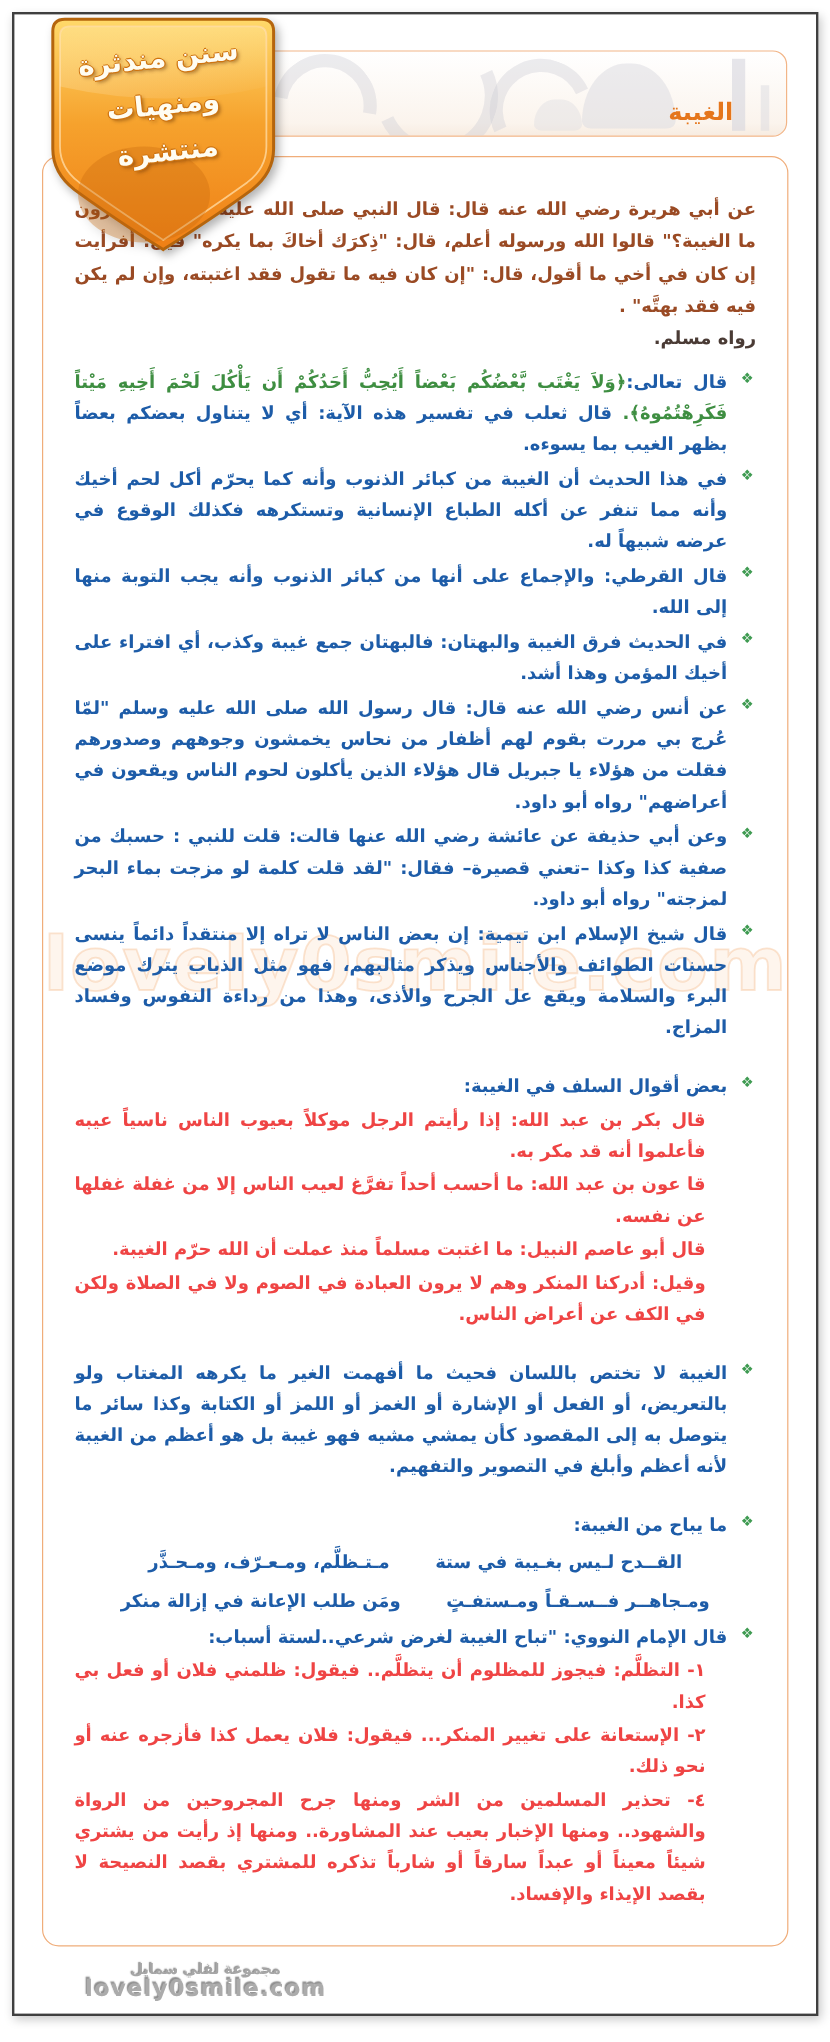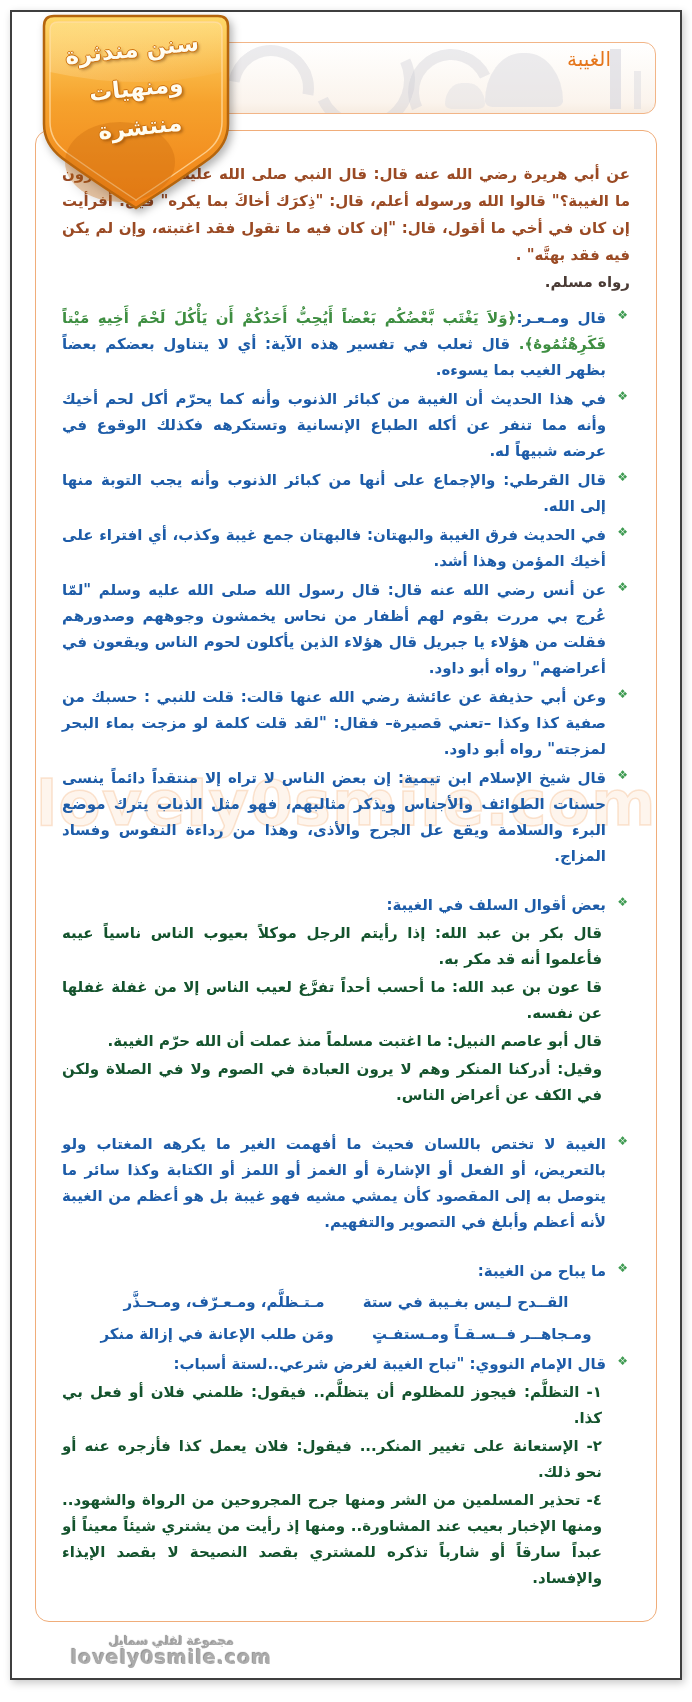--- a/index.html
+++ b/index.html
@@ -14,21 +14,21 @@
     box-shadow:2px 3px 8px rgba(0,0,0,.22);
   }
   
   .header-bar{
     position:absolute;left:172px;top:42px;width:482px;height:70px;
     border:1px solid #f2b587;border-radius:12px;
     background:linear-gradient(180deg,#ffffff 0%,#fbf4ed 85%,#f7ece1 100%);
     overflow:hidden;z-index:2;
   }
   .page-title{
-    position:absolute;right:44px;top:4px;font-size:20px;font-weight:normal;
+    position:absolute;right:44px;top:38px;font-size:20px;font-weight:bold;
     color:#e5761c;z-index:3;
   }
   .dome{position:absolute;right:92px;bottom:6px;width:78px;height:54px;
     background:#dcdce2;border-radius:50% 50% 8px 8px / 95% 95% 6px 6px;opacity:.55;}
   .dome.small{right:170px;bottom:4px;width:40px;height:26px;opacity:.4;}
   .minaret{position:absolute;right:34px;bottom:4px;width:11px;height:60px;background:#d6d6dd;opacity:.6;}
   .minaret.m2{right:14px;height:38px;width:7px;opacity:.45;}
   .arc{position:absolute;width:64px;height:64px;border:11px solid rgba(205,205,214,.38);
     border-left-color:transparent;border-bottom-color:transparent;border-radius:50%;}
   .arc.a1{left:55px;top:2px;transform:rotate(-35deg);}
@@ -63,21 +63,21 @@
     margin:0;color:#9a4a24;font-weight:bold;font-size:15px;line-height:27px;
     text-align:justify;
   }
   .source{margin:4px 0 0 0;color:#4a3b35;font-weight:bold;font-size:15px;}
   .bullets{margin-top:14px;}
   .bullet{position:relative;padding-right:24px;margin-top:3px;}
   .bmark{position:absolute;right:2px;top:3px;color:#3f9b52;font-size:12px;font-weight:bold;}
   .btext{margin:0;color:#1d5ca8;font-weight:bold;font-size:15px;line-height:26px;text-align:justify;}
   .verse{color:#3e8e41;}
   .sub{padding-right:24px;}
-  .sub p{margin:2px 4px 0 0;color:#14532d;font-weight:bold;font-size:15px;line-height:26px;text-align:justify;}
+  .sub p{margin:2px 18px 0 0;color:#ef4444;font-weight:bold;font-size:15px;line-height:26px;text-align:justify;}
   .gap{height:20px;}
   .poem-row{display:flex;justify-content:center;gap:38px;margin-top:4px;
     color:#1d5ca8;font-weight:bold;font-size:15px;line-height:28px;}
   .hemi{white-space:nowrap;}
   
   .footer{position:absolute;left:64px;top:1634px;width:215px;text-align:center;z-index:4;}
   .f-ar{font-size:12px;font-weight:bold;color:#a6a6a6;
     text-shadow:1px 1px 0 #fff,-1px -1px 1px #8d8d8d;}
   .f-en{direction:ltr;font-size:19px;font-weight:bold;color:#ababab;letter-spacing:1px;
     text-shadow:1px 1px 0 #fff,-1px -1px 1px #8d8d8d;margin-top:-2px;}
@@ -127,21 +127,21 @@
   <div class="watermark">lovely0smile.com</div>
   <div class="flow">
 
     <p class="intro">عن أبي هريرة رضي الله عنه قال: قال النبي صلى الله عليه وسلم: "أتدرون ما الغيبة؟" قالوا الله ورسوله أعلم، قال: "ذِكرَك أخاكَ بما يكره" قيل: أفرأيت إن كان في أخي ما أقول، قال: "إن كان فيه ما تقول فقد اغتبته، وإن لم يكن فيه فقد بهتَّه" .</p>
     <p class="source">رواه مسلم.</p>
 
     <div class="bullets">
 
       <div class="bullet">
         <span class="bmark">❖</span>
-        <p class="btext"><span>قال ومـعـر:</span><span class="verse">﴿وَلاَ يَغْتَب بَّعْضُكُم بَعْضاً أَيُحِبُّ أَحَدُكُمْ أَن يَأْكُلَ لَحْمَ أَخِيهِ مَيْتاً فَكَرِهْتُمُوهُ﴾.</span> <span>قال ثعلب في تفسير هذه الآية: أي لا يتناول بعضكم بعضاً بظهر الغيب بما يسوءه.</span></p>
+        <p class="btext"><span>قال تعالى:</span><span class="verse">﴿وَلاَ يَغْتَب بَّعْضُكُم بَعْضاً أَيُحِبُّ أَحَدُكُمْ أَن يَأْكُلَ لَحْمَ أَخِيهِ مَيْتاً فَكَرِهْتُمُوهُ﴾.</span> <span>قال ثعلب في تفسير هذه الآية: أي لا يتناول بعضكم بعضاً بظهر الغيب بما يسوءه.</span></p>
       </div>
 
       <div class="bullet">
         <span class="bmark">❖</span>
         <p class="btext">في هذا الحديث أن الغيبة من كبائر الذنوب وأنه كما يحرّم أكل لحم أخيك وأنه مما تنفر عن أكله الطباع الإنسانية وتستكرهه فكذلك الوقوع في عرضه شبيهاً له.</p>
       </div>
 
       <div class="bullet">
         <span class="bmark">❖</span>
         <p class="btext">قال القرطي: والإجماع على أنها من كبائر الذنوب وأنه يجب التوبة منها إلى الله.</p>

